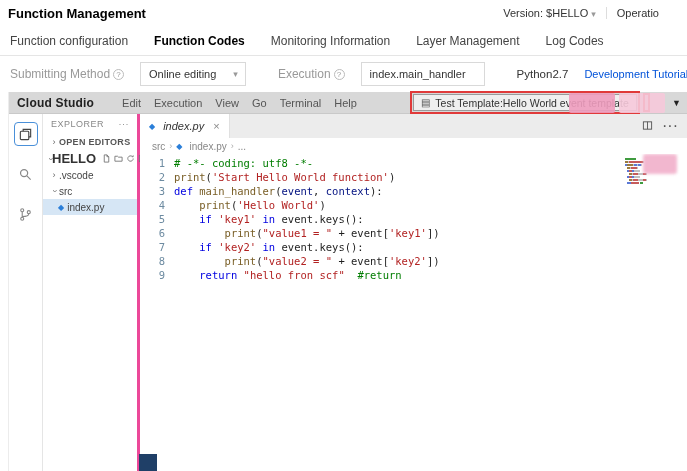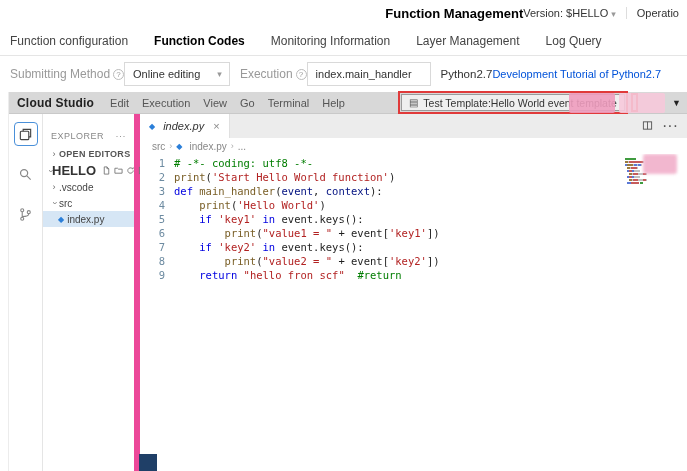--- a/index.html
+++ b/index.html
@@ -1,50 +1,50 @@
 <!DOCTYPE html>
 <html><head>
 <meta charset="utf-8">
 <style>
 *{box-sizing:border-box;margin:0;padding:0}
 body{font-family:"Liberation Sans",sans-serif;background:#fff}
 .page{position:relative;width:687px;height:471px;background:#fff;overflow:hidden}
-.top-header{height:26px;display:flex;align-items:center;justify-content:flex-end;padding:0 8px 0 8px}
+.top-header{height:26px;display:flex;align-items:center;justify-content:space-between;padding:0 28px 0 8px}
 .page-title{font-size:13px;font-weight:bold;color:#000}
 .header-right{display:flex;align-items:center;gap:10px;font-size:11px;color:#333;white-space:nowrap}
 .chev{color:#999;font-size:9px;margin-left:3px}
 .vdiv{width:1px;height:12px;background:#ddd}
 .tab-bar{height:30px;display:flex;align-items:center;gap:26px;padding:0 10px;border-bottom:1px solid #e5e5e5;font-size:12px;color:#444}
 .tab{cursor:pointer;white-space:nowrap}
 .tab.active{font-weight:bold;color:#000}
-.config-bar{height:36px;display:flex;align-items:center;padding:0 10px;font-size:12px;gap:0;white-space:nowrap}
+.config-bar{height:36px;display:flex;align-items:center;padding:0 10px;font-size:12px;gap:16px;white-space:nowrap}
 .cfg-label{color:#999;display:inline-flex;align-items:center}
 .info{display:inline-flex;align-items:center;justify-content:center;width:11px;height:11px;border:1px solid #bbb;border-radius:50%;color:#999;font-size:8px;margin-left:3px}
 .select{display:flex;align-items:center;border:1px solid #d9d9d9;height:24px;padding:0 7px 0 8px;font-size:11px;color:#333;background:#fff;gap:14px;cursor:pointer}
 .text-input{border:1px solid #d9d9d9;height:24px;width:124px;padding:0 8px;font-size:11px;color:#333;font-family:"Liberation Sans",sans-serif}
 .runtime-val{color:#333;font-size:11.5px}
 .link{color:#0052d9;font-size:11px;text-decoration:none;cursor:pointer}
 .ide{position:absolute;left:8px;top:92px;right:0;bottom:0;border-left:1px solid #ececec;display:flex;flex-direction:column}
 .ide-bar{height:22px;background:#d8d8d8;border-bottom:1px solid #c9c9c9;display:flex;align-items:center;padding:0 8px;position:relative;flex:0 0 22px}
-.brand{font-size:12px;font-weight:bold;color:#222;margin-right:16px;letter-spacing:.2px}
+.brand{font-size:12px;font-weight:bold;color:#222;margin-right:28px;letter-spacing:.2px}
 .menus{display:flex;align-items:flex-end}
 .menu-item{font-size:11px;color:#555;margin-right:13px;cursor:pointer}
 .tpl-wrap{display:flex;align-items:center;margin-left:40px}
 .tpl-annot{border:2px solid #e03a3a;padding:1px;display:inline-flex}
 .tpl-btn{display:flex;align-items:center;gap:5px;border:1px solid #9a9a9a;background:#efefef;height:17px;padding:0 7px;font-size:10.5px;color:#333;white-space:nowrap;cursor:pointer}
 .tpl-ico{font-size:10px;color:#555}
 .tpl-annot2{width:7px;height:19px;border:2px solid #e03a3a;margin-left:3px}
 .redact-a{position:absolute;right:72px;top:1px;width:46px;height:20px;background:#ee9cbe;opacity:.9;border-radius:2px}
 .redact-b{position:absolute;right:22px;top:1px;width:46px;height:20px;background:#f6c9da;opacity:.9;border-radius:2px}
 .ide-collapse{position:absolute;right:6px;top:6px;font-size:9px;color:#222;cursor:pointer}
 .ide-body{flex:1;display:flex;min-height:0}
 .activity{width:34px;border-right:1px solid #e5e5e5;display:flex;flex-direction:column;align-items:center;padding-top:8px;gap:16px;flex:0 0 34px}
 .act{width:24px;height:24px;display:flex;align-items:center;justify-content:center;color:#666;cursor:pointer}
 .act.selected{border:1px solid #4a90d9;border-radius:4px}
-.explorer{width:97px;border-right:6px solid #ec4899;font-size:10px;color:#444;padding-top:17px;flex:0 0 97px}
+.explorer{width:97px;border-right:3px solid #ec4899;font-size:10px;color:#444;padding-top:5px;flex:0 0 97px}
 .exp-head{display:flex;justify-content:space-between;align-items:center;padding:0 8px 5px 8px;font-size:9px;color:#888;letter-spacing:.5px}
 .exp-more{color:#888;cursor:pointer}
 .row{display:flex;align-items:center;height:16px;padding-left:6px;cursor:pointer;white-space:nowrap}
 .tw{display:inline-block;width:10px;font-size:9px;color:#666;text-align:center}
 .rot{display:inline-block;transform:rotate(90deg)}
 .sec-label{font-size:9px;font-weight:bold;color:#555;letter-spacing:.3px}
 .proj-row{display:flex;align-items:center;height:17px;padding-left:6px;cursor:pointer}
 .proj-label{font-size:13px;font-weight:bold;color:#333;margin-right:3px}
 .mini-ico{margin-left:3px;color:#777;display:inline-flex;cursor:pointer}
 .tree-row.selected{background:#d6e6f5}
@@ -85,21 +85,21 @@
       <span class="vdiv"></span>
       <span>Operatio</span>
     </div>
   </div>
 
   <div class="tab-bar">
       <div class="tab">Function configuration</div>
       <div class="tab active">Function Codes</div>
       <div class="tab">Monitoring Information</div>
       <div class="tab">Layer Management</div>
-      <div class="tab">Log Query</div>
+      <div class="tab">Log Codes</div>
     </div>
 
   <div class="config-bar">
     <span class="cfg-label">
         <span>Submitting Method</span>
         <span class="info">?</span>
       </span>
     <div class="select">
         <span>Online editing</span>
         <span class="chev">▾</span>

